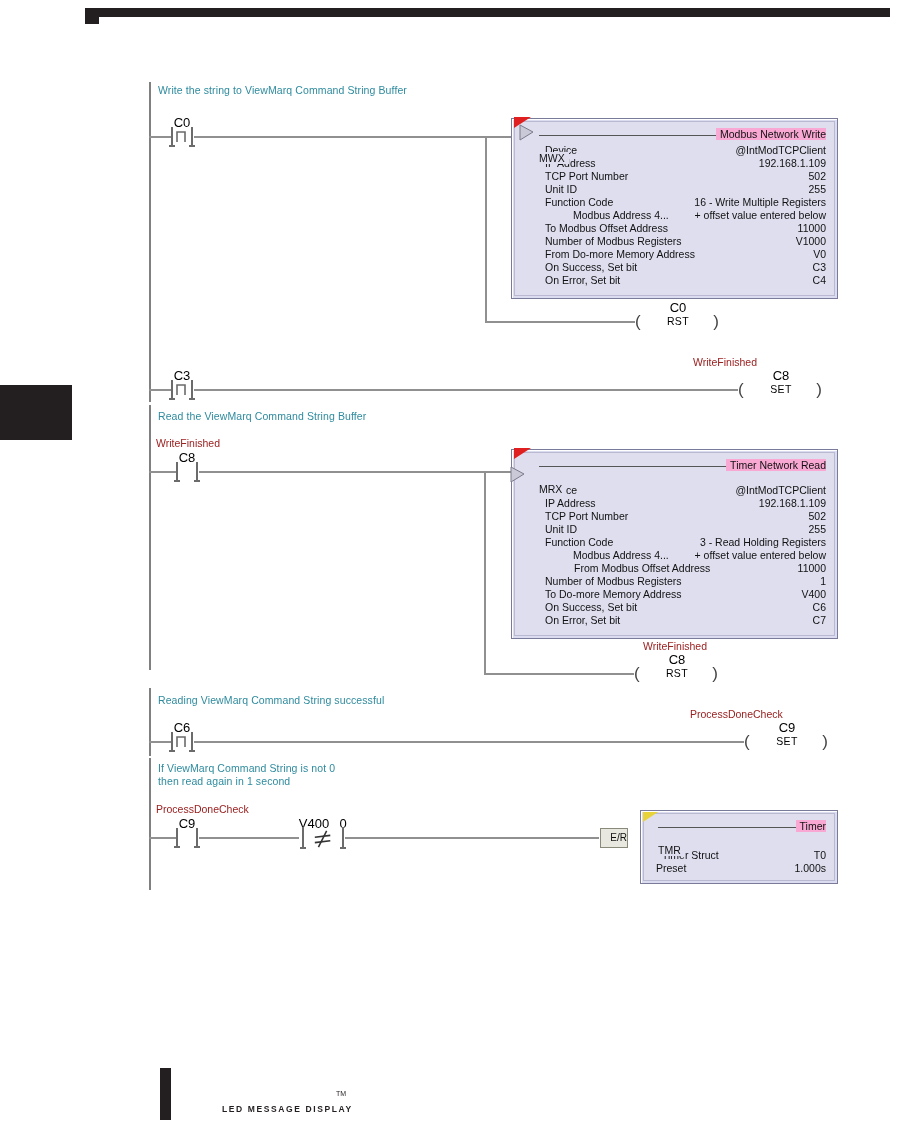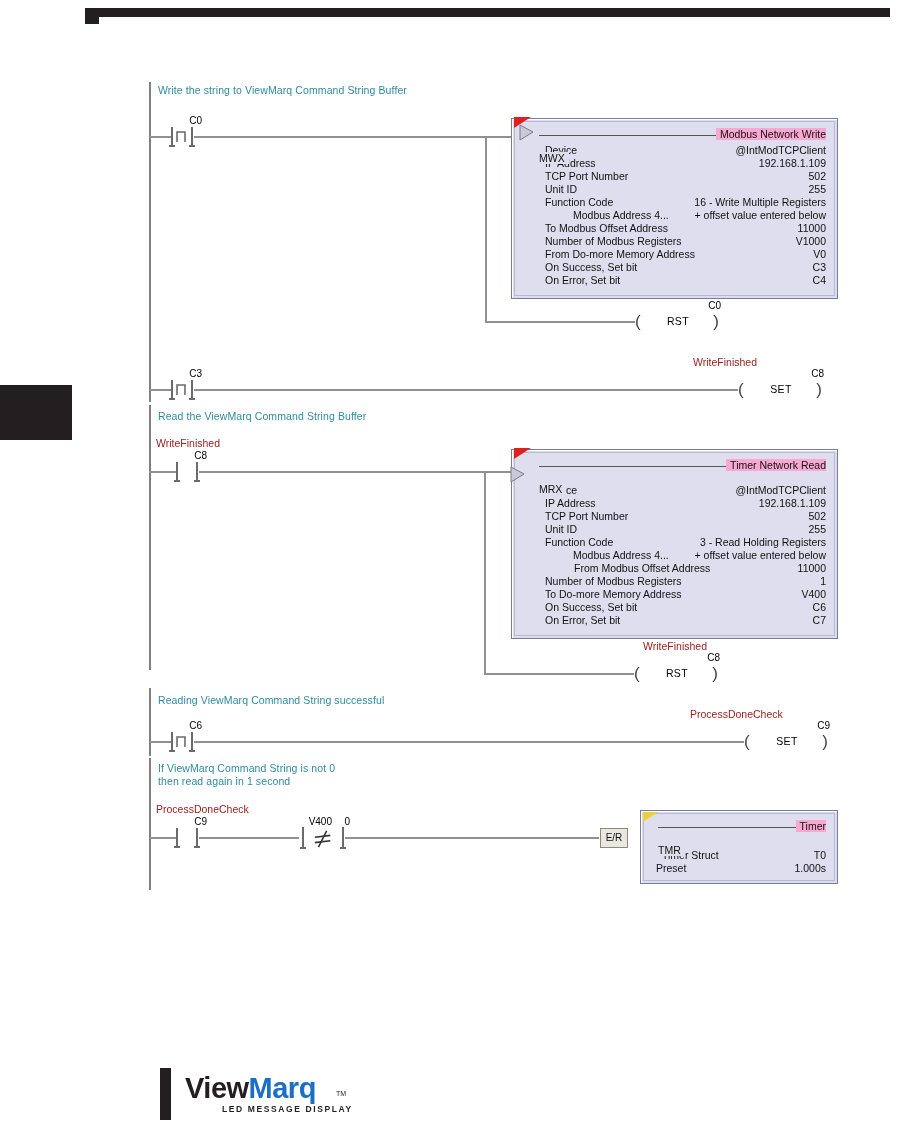--- a/index.html
+++ b/index.html
@@ -76,23 +76,23 @@
   .nickname {
     position: absolute;
     color: #9b2020;
     font-size: 10.5px;
     white-space: nowrap;
     text-align: center;
   }
   .addr {
     position: absolute;
     color: #000000;
-    font-size: 10px;
+    font-size: 13px;
     white-space: nowrap;
-    text-align: right;
+    text-align: center;
   }
 
   
   .contact {
     position: absolute;
     width: 26px;
     height: 20px;
   }
   .contact .bar {
     position: absolute;
@@ -554,21 +554,21 @@
     <div class="foot l"></div>
     <div class="foot r"></div>
     <svg viewBox="0 0 24 22" style="position:absolute;left:11px;top:2px;width:24px;height:20px;">
       <line x1="3" y1="9" x2="20" y2="7" stroke="#333" stroke-width="1.7"></line>
       <line x1="3" y1="15" x2="20" y2="13" stroke="#333" stroke-width="1.7"></line>
       <line x1="16" y1="2" x2="7" y2="20" stroke="#333" stroke-width="1.7"></line>
     </svg>
   </div>
   <div class="wire" style="left:345px; top:837px; width:254px;"></div>
 
-  <div class="ertab" style="left:600px; top:828px;">E/R</div>
+  <div class="ertab" style="left:600px; top:828px;text-align:right;">E/R</div>
 
   <div class="ibox" style="left:640px; top:810px; width:196px; height:72px;">
     <div class="inner">
       <svg class="flag" viewBox="0 0 18 12" style="top:-2px;">
           <polygon points="0,0 15,0 0,10" fill="#e8d23a"></polygon>
         </svg>
       <div class="titlerow" style="left:14px;">
         <div class="tline"></div>
         <span class="mnem">TMR</span>
         <span class="tname">Timer</span>
@@ -581,16 +581,15 @@
           <span class="lbl">Preset</span>
           <span class="val">1.000s</span>
         </div>
     </div>
   </div>
 
 </div>
 
 <div id="logo">
   <div id="logo-bar"></div>
-  <div id="logo-word"><span class="view">View</span><span class="marq">Marq</span></div>
   <div id="logo-tm">TM</div>
   <div id="logo-sub">LED MESSAGE DISPLAY</div>
 </div>
 
 </body></html>

